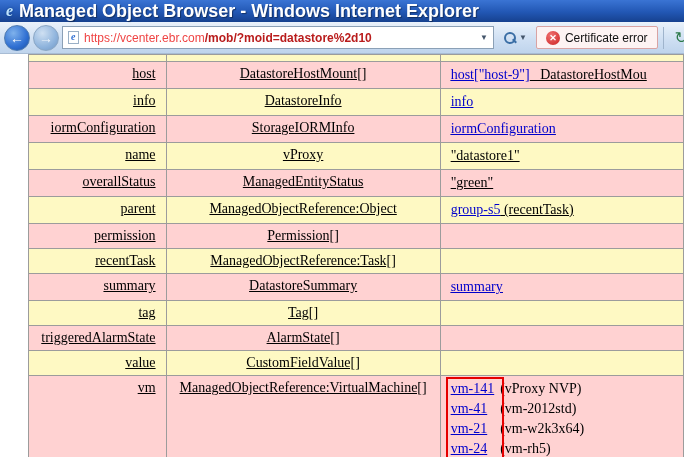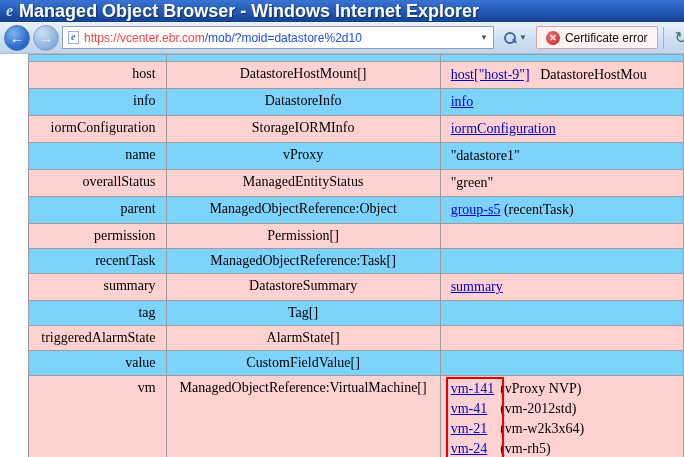--- a/index.html
+++ b/index.html
@@ -27,45 +27,45 @@
     justify-content:center;font-size:14px;font-weight:bold;color:#fff;flex:0 0 auto;cursor:default;}
   .back{background:radial-gradient(circle at 35% 30%,#7fb2ec,#2f6fd2 60%,#1c4fa0);border:1px solid #4d7ab0;}
   .fwd{background:radial-gradient(circle at 35% 30%,#cfe0f2,#8fb4dd 60%,#6f96c4);border:1px solid #8aa6c4;color:#eef4fb;}
   .address{width:432px;height:23px;background:#fff;border:1px solid #8ba0b6;display:flex;
     align-items:center;padding:0 5px;gap:5px;font-size:12px;flex:0 0 auto;}
   .page-ico{width:11px;height:13px;background:#fff;border:1px solid #9ab0c6;position:relative;flex:0 0 auto;}
   .page-ico::after{content:"e";position:absolute;left:2px;top:-1px;font-size:10px;font-style:italic;
     font-weight:bold;color:#2f6fd2;font-family:"Liberation Serif",serif;}
   .url-box{flex:1;white-space:nowrap;overflow:hidden;}
   .url-domain{color:#ef4444;}
-  .url-path{color:#1d4ed8;}
+  .url-path{color:#b91c1c;font-weight:bold;}
   .caret{font-size:8px;color:#44566b;flex:0 0 auto;}
   .mini-btn{height:23px;display:flex;align-items:center;gap:3px;padding:0 5px;flex:0 0 auto;
     border:1px solid transparent;border-radius:2px;}
   .mag{width:13px;height:13px;position:relative;flex:0 0 auto;}
   .mag::before{content:"";position:absolute;left:1px;top:1px;width:8px;height:8px;border:2px solid #3a6ea5;border-radius:50%;}
   .mag::after{content:"";position:absolute;left:9px;top:9px;width:5px;height:2px;background:#3a6ea5;transform:rotate(45deg);}
   .cert-badge{height:23px;display:flex;align-items:center;gap:5px;padding:0 9px;
     background:#fdf3f3;border:1px solid #d9a3a3;border-radius:2px;font-size:12px;color:#111;flex:0 0 auto;}
   .cert-ico{width:14px;height:14px;border-radius:50%;background:radial-gradient(circle at 35% 30%,#f07070,#cc2222);
     color:#fff;font-size:9px;font-weight:bold;display:flex;align-items:center;justify-content:center;flex:0 0 auto;}
   .v-divider{width:1px;height:22px;background:#9fb4cc;flex:0 0 auto;margin:0 2px;}
   .tool-glyph{font-size:16px;line-height:1;}
   .refresh{color:#2c7a4a;}
 
   
   .content{position:absolute;top:54px;left:0;right:0;bottom:0;background:#fff;overflow:hidden;}
   table.mob{border-collapse:collapse;margin-left:28px;font-family:"Liberation Serif",serif;
     font-size:14px;table-layout:fixed;}
-  table.mob td{border:1px solid var(--grid);padding:3px 10px;line-height:18px;vertical-align:top;}
+  table.mob td{border:1px solid var(--grid);padding:3px 10px;line-height:18px;vertical-align:top;text-decoration:underline;}
   .cell-name{width:152px;text-align:right;}
   .cell-type{width:312px;text-align:center;}
   .cell-value{width:410px;text-align:left;white-space:nowrap;overflow:hidden;}
   .row-pink{background:var(--pink);}
-  .row-white{background:#7dd3fc;}
+  .row-white{background:#fef9c3;}
   .row-sliver td{height:6px;padding:0;}
   a.mob-link{color:var(--link);text-decoration:underline;cursor:pointer;}
   .val-line{white-space:pre;line-height:20px;}
   .val-text{color:#000;white-space:pre;}
   .vm-wrap{position:relative;display:inline-block;}
   .vm-wrap a.mob-link{display:inline-block;min-width:46px;}
   .highlight-box{position:absolute;left:-5px;top:-2px;width:58px;height:calc(100% + 4px);
     border:2px solid var(--highlight);pointer-events:none;}
 </style>
 </head>

